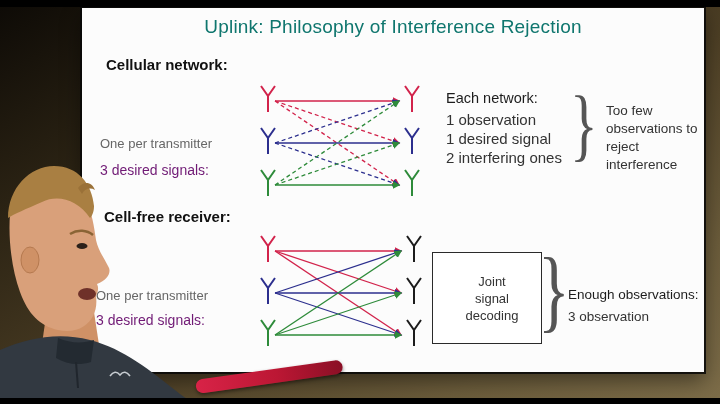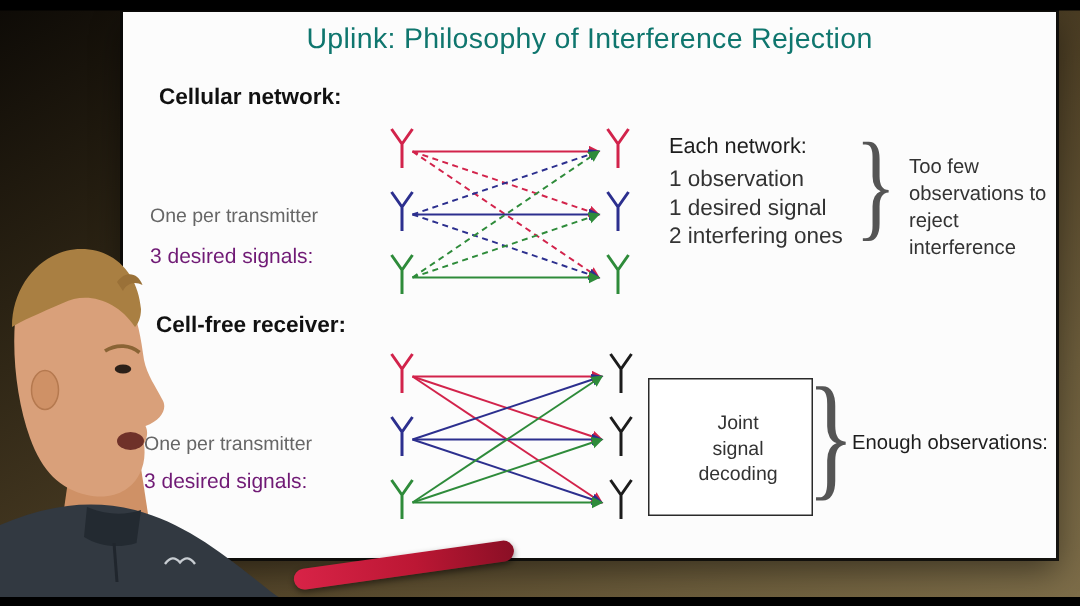--- a/index.html
+++ b/index.html
@@ -153,20 +153,21 @@
 
     <div class="decoder">
       <span>Joint</span>
       <span>signal</span>
       <span>decoding</span>
     </div>
 
     <div class="brace" id="brace2">}</div>
     <div class="note2">
       <div class="n2-head">Enough observations:</div>
+      <div class="n2-item">3 observation</div>
     </div>
   </div>
 
   <svg id="person" viewBox="0 0 262 244">
 
     <path d="M46,156 L94,152 L101,198 L40,198 Z" fill="#cf9166"></path>
 
     <path d="M50,8 C30,10 12,28 10,54 C8,80 12,110 20,132 C28,154 40,166 58,170
              C76,174 88,166 93,156 C96,150 97,144 96,136 C98,132 99,128 97,124
              C108,120 112,112 108,106 C104,98 98,90 96,80 C94,66 92,52 86,42

